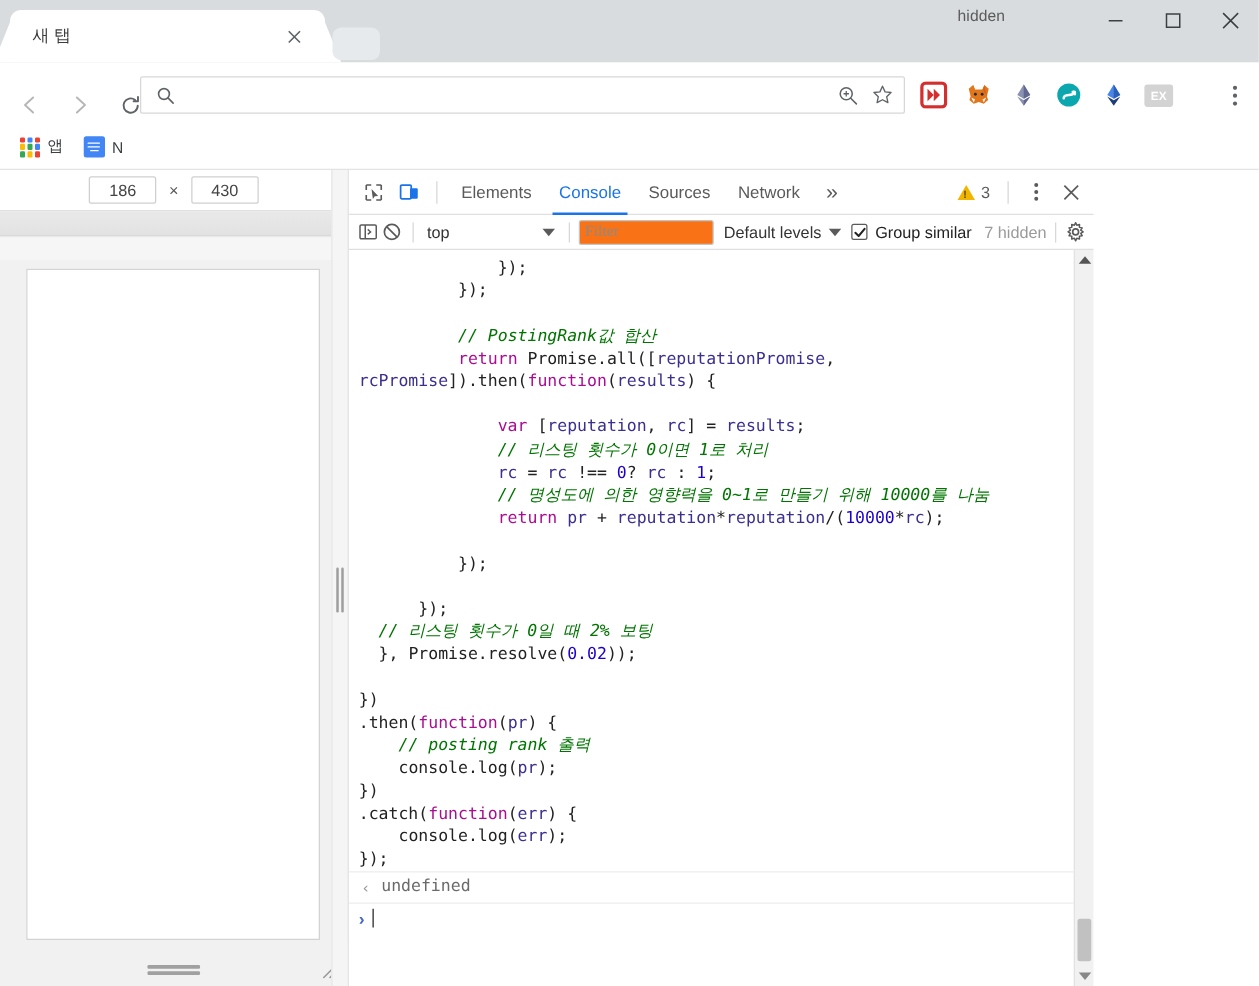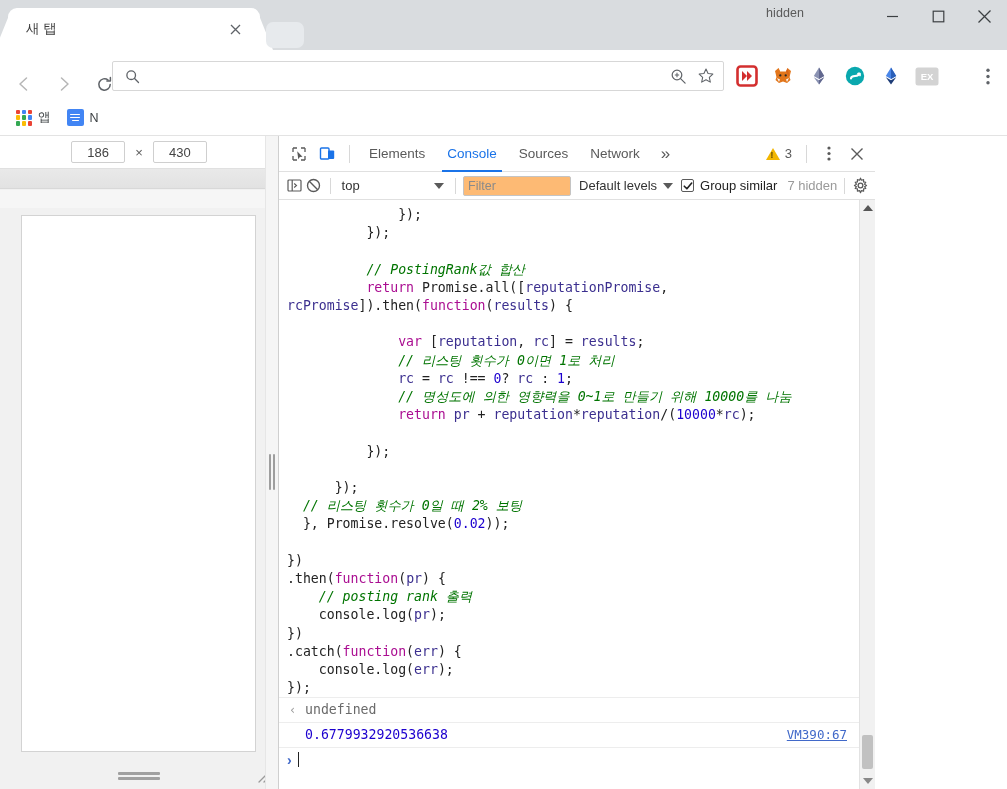--- a/index.html
+++ b/index.html
@@ -229,21 +229,21 @@
     border-bottom: 1px solid #e0e0e0; background:#fff; padding-left: 6px;
   }
   .cb-sep { width:1px; height: 16px; background:#d8d8d8; margin: 0 7px; }
   .ctx-select {
     display:flex; align-items:center; justify-content:space-between;
     width: 160px; height: 20px; font-size: 13px; color: #333; padding: 0 4px;
   }
   .caret { width:0;height:0;border-left:5px solid transparent;border-right:5px solid transparent;border-top:6px solid #5a5a5a;}
   .filter-input {
     width: 108px; height: 20px; border:1px solid #c4c4c4; border-radius:2px;
-    font-size: 12.5px; color:#333; padding: 0 4px; outline:none; font-family:Liberation Sans, sans-serif; background:#fdba74;
+    font-size: 12.5px; color:#333; padding: 0 4px; outline:none; font-family:Liberation Serif, serif; background:#f97316;
   }
   .filter-input::placeholder{ color:#8a8a8a; }
   .levels {
     display:flex; align-items:center; gap:6px; font-size: 13px; color:#333; padding: 0 8px; white-space:nowrap;
   }
   .grpsim { display:flex; align-items:center; gap: 6px; font-size: 13px; color:#222; white-space:nowrap;}
   .chk {
     width: 13px; height: 13px; border:1px solid #5a5a5a; border-radius:2px;
     display:flex; align-items:center; justify-content:center; background:#fff;
   }
@@ -607,25 +607,20 @@
 
       <div class="console-body">
         <div class="console-scrollport">
           <div class="code-block" id="code-block"><div><span class="pl">              </span><span class="pl">});</span></div><div><span class="pl">          </span><span class="pl">});</span></div><div>&nbsp;</div><div><span class="pl">          </span><span class="cm">// PostingRank값 합산</span></div><div><span class="pl">          </span><span class="kw">return</span><span class="pl"> Promise.all([</span><span class="id">reputationPromise</span><span class="pl">, </span><wbr><span class="id">rcPromise</span><span class="pl">]).then(</span><span class="kw">function</span><span class="pl">(</span><span class="id">results</span><span class="pl">) {</span></div><div>&nbsp;</div><div><span class="pl">              </span><span class="kw">var</span><span class="pl"> [</span><span class="id">reputation</span><span class="pl">, </span><span class="id">rc</span><span class="pl">] = </span><span class="id">results</span><span class="pl">;</span></div><div><span class="pl">              </span><span class="cm">// 리스팅 횟수가 0이면 1로 처리</span></div><div><span class="pl">              </span><span class="id">rc</span><span class="pl"> = </span><span class="id">rc</span><span class="pl"> !== </span><span class="num">0</span><span class="pl">? </span><span class="id">rc</span><span class="pl"> : </span><span class="num">1</span><span class="pl">;</span></div><div><span class="pl">              </span><span class="cm">// 명성도에 의한 영향력을 0~1로 만들기 위해 10000를 나눔</span></div><div><span class="pl">              </span><span class="kw">return</span><span class="pl"> </span><span class="id">pr</span><span class="pl"> + </span><span class="id">reputation</span><span class="pl">*</span><span class="id">reputation</span><span class="pl">/(</span><span class="num">10000</span><span class="pl">*</span><span class="id">rc</span><span class="pl">);</span></div><div>&nbsp;</div><div><span class="pl">          </span><span class="pl">});</span></div><div>&nbsp;</div><div><span class="pl">      </span><span class="pl">});</span></div><div><span class="pl">  </span><span class="cm">// 리스팅 횟수가 0일 때 2% 보팅</span></div><div><span class="pl">  </span><span class="pl">}, Promise.resolve(</span><span class="num">0.02</span><span class="pl">));</span></div><div>&nbsp;</div><div><span class="pl">})</span></div><div><span class="pl">.then(</span><span class="kw">function</span><span class="pl">(</span><span class="id">pr</span><span class="pl">) {</span></div><div><span class="pl">    </span><span class="cm">// posting rank 출력</span></div><div><span class="pl">    </span><span class="pl">console.log(</span><span class="id">pr</span><span class="pl">);</span></div><div><span class="pl">})</span></div><div><span class="pl">.catch(</span><span class="kw">function</span><span class="pl">(</span><span class="id">err</span><span class="pl">) {</span></div><div><span class="pl">    </span><span class="pl">console.log(</span><span class="id">err</span><span class="pl">);</span></div><div><span class="pl">});</span></div></div>
 
           <div class="console-msg">
             <span class="msg-arrow">‹</span>
             <span class="msg-undef">undefined</span>
           </div>
 
-          <div class="console-msg">
-            <span class="msg-arrow"></span>
-            <span class="msg-value">0.6779932920536638</span>
-            <span class="msg-src">VM390:67</span>
-          </div>
 
           <div class="prompt-row">
             <span class="prompt-caret">›</span>
             <span class="prompt-cursor"></span>
           </div>
         </div>
 
         <div class="cs-scrollbar">
           <div class="cs-arrow">
               <span class="tri-up"></span>

